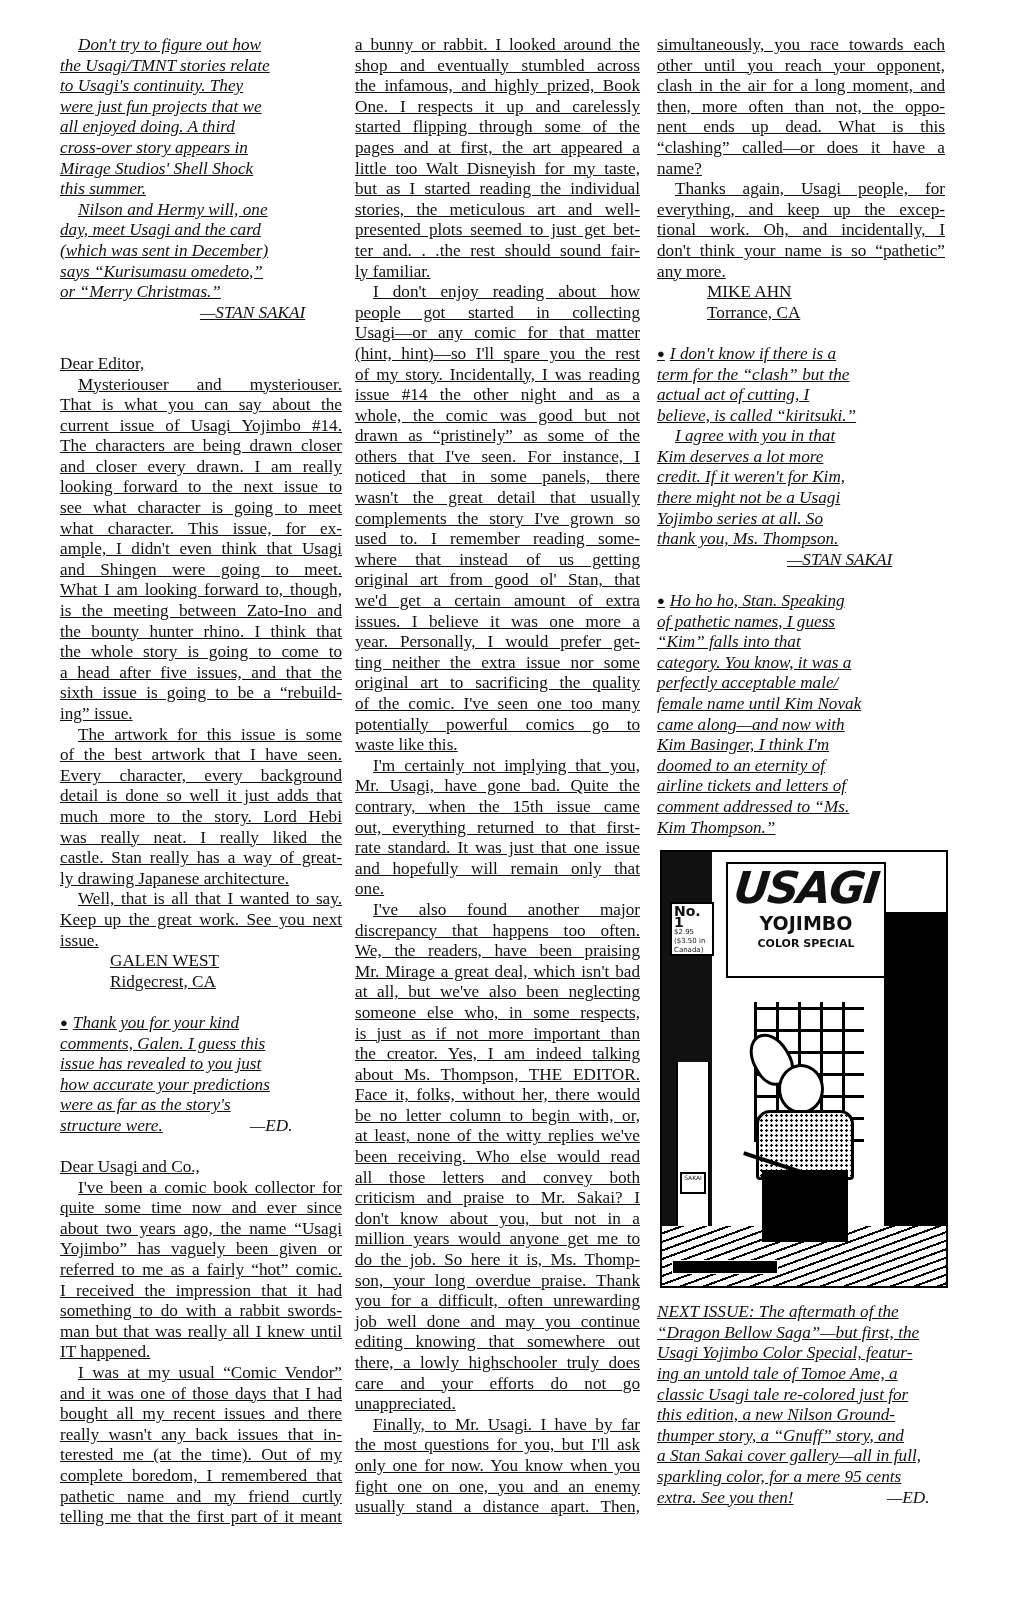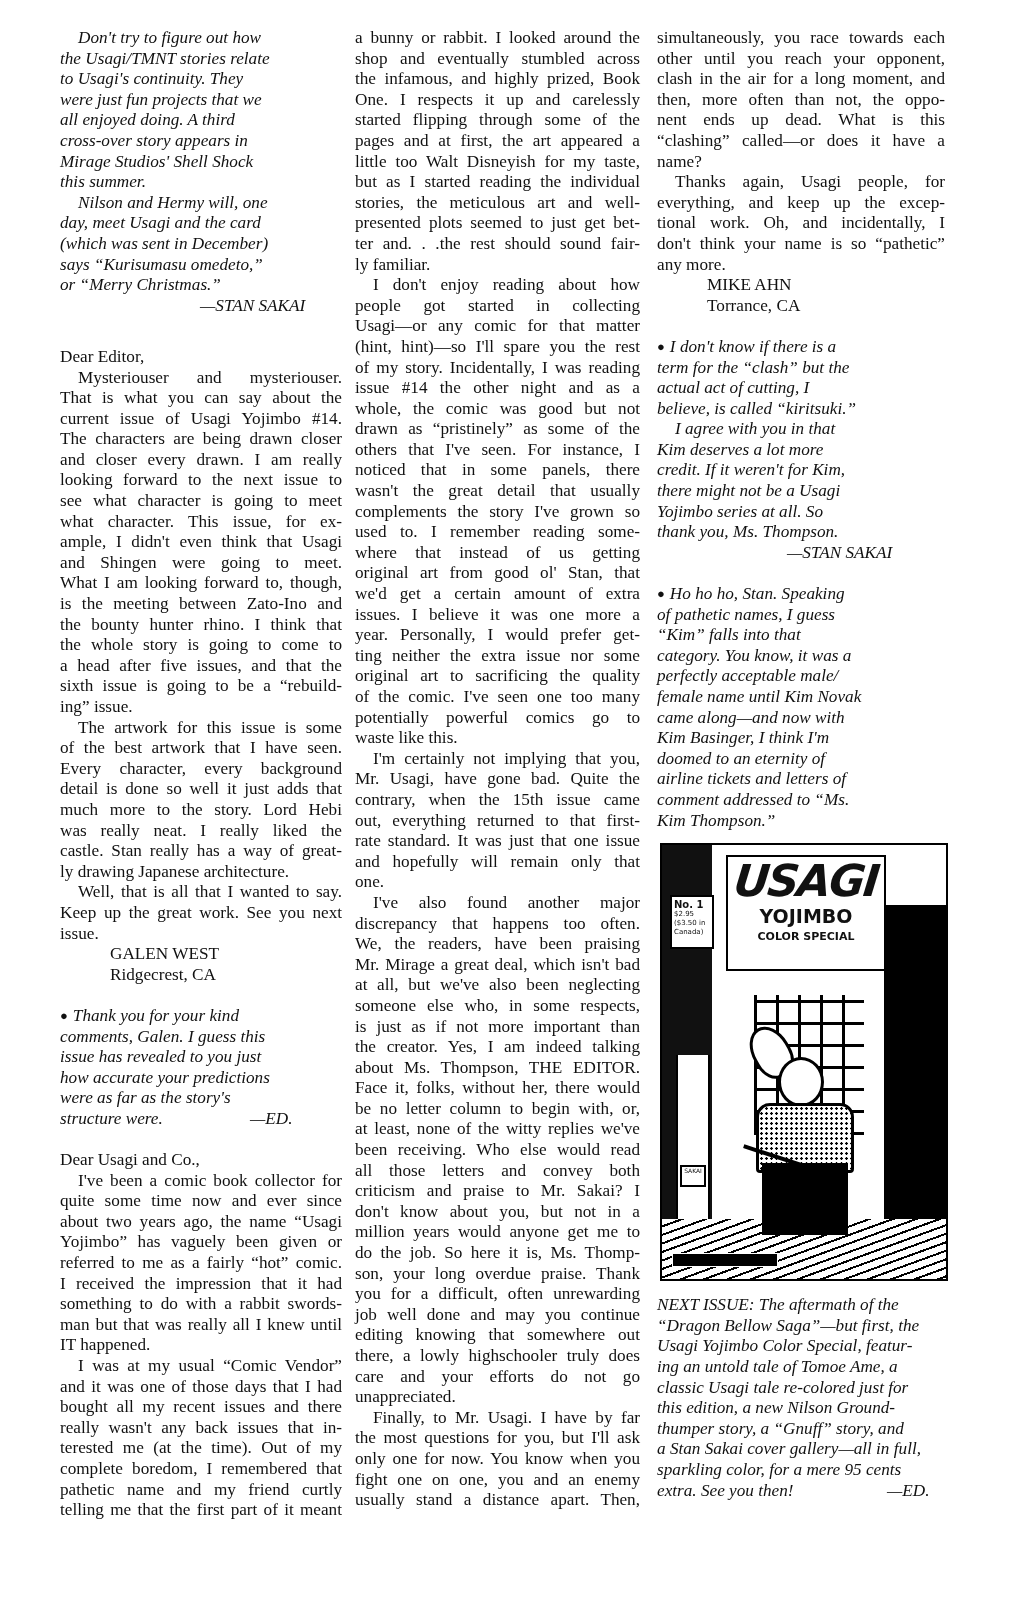--- a/index.html
+++ b/index.html
@@ -1,18 +1,18 @@
 <!DOCTYPE html>
 <html><head>
 <meta charset="utf-8">
 <style>
   html, body { margin:0; padding:0; background:#ffffff; }
   body { width:1024px; height:1622px; position:relative; overflow:hidden;
          font-family:"Liberation Serif", "DejaVu Serif", serif; color:#111; }
-  .col { position:absolute; top:28px; font-size:17.2px; line-height:20.6px; }
+  .col { position:absolute; top:35px; font-size:17.2px; line-height:20.6px;text-decoration:underline; }
   .c1 { left:60px; width:282px; }
   .c2 { left:355px; width:285px; }
   .c3 { left:657px; width:288px; }
   .ln { display:block; white-space:nowrap; height:20.6px; }
   .j { text-align:justify; text-align-last:justify; white-space:normal; }
   .it { font-style:italic; }
   .ind { padding-left:18px; }
   .sig { padding-left:50px; }
   .gap { height:20.6px; }
   .halfgap { height:10px; }
@@ -34,21 +34,21 @@
     background:radial-gradient(#000 1px, #fff 1.5px) 0 0/5px 5px; border-radius:14px 14px 4px 4px; }
   .art .hakama { position:absolute; left:20px; top:138px; width:86px; height:72px; background:#000; }
   .art .sword { position:absolute; left:0; top:130px; width:70px; height:4px; background:#000; transform:rotate(18deg); }
   .logo { position:absolute; left:64px; top:10px; width:156px; height:112px; background:#fff; border:2px solid #000; text-align:center;
           font-family:"DejaVu Sans","Liberation Sans",sans-serif; }
   .logo .usagi { font-size:44px; font-weight:900; line-height:48px; letter-spacing:-2px; font-style:italic; transform:skewX(-6deg); }
   .logo .yoj { font-size:19px; font-weight:900; line-height:22px; }
   .logo .cs { font-size:11px; font-weight:900; line-height:20px; }
   .pricebox { position:absolute; left:8px; top:50px; width:36px; height:46px; background:#fff; border:2px solid #000;
     font-family:"DejaVu Sans","Liberation Sans",sans-serif; font-size:7px; line-height:9px; padding:2px; }
-  .pricebox b { font-size:10px; display:block; line-height:11px; }
+  .pricebox b { font-size:14px; display:block; line-height:11px; }
   .sakai-sig { position:absolute; left:18px; top:320px; width:22px; height:18px; border:2px solid #000; background:#fff;
     font-size:6px; font-family:"DejaVu Sans",sans-serif; text-align:center; line-height:8px; }
   .caption-strip { position:absolute; left:10px; bottom:12px; width:104px; height:12px; background:#000; border:1px solid #fff; }
 </style>
 </head>
 <body>
 
 <div class="col c1">
   <div class="it">
     <span class="ln ind">Don't try to figure out how</span>

